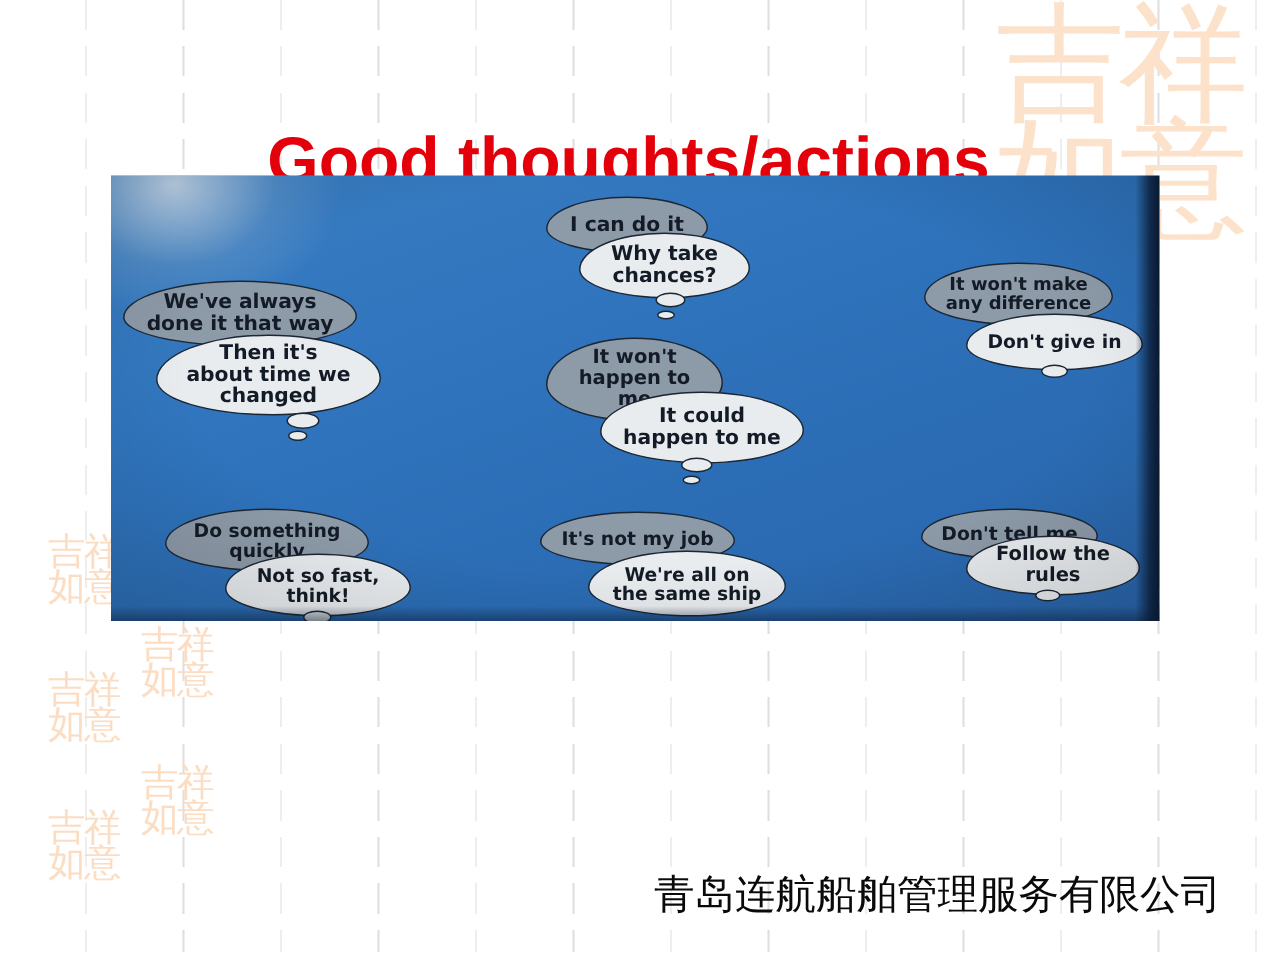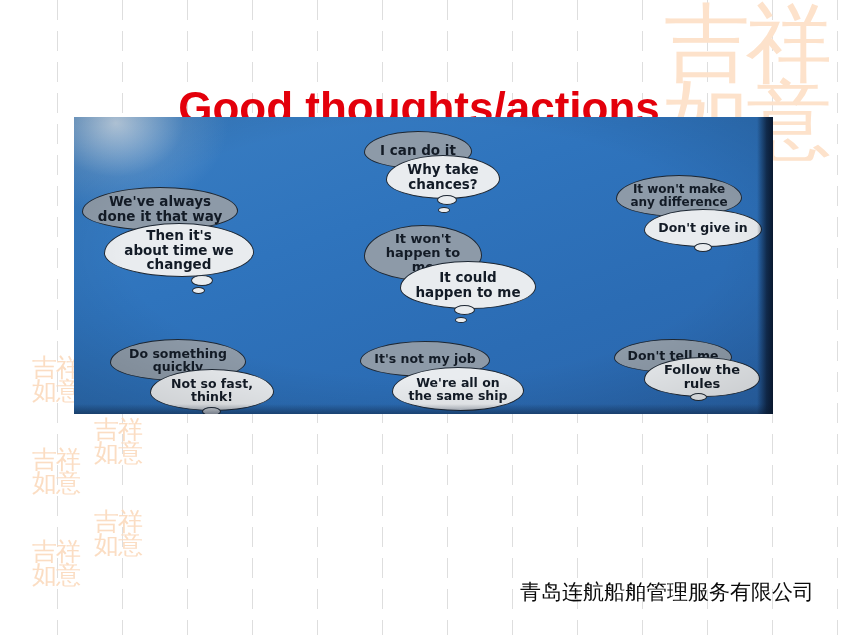--- a/index.html
+++ b/index.html
@@ -166,21 +166,21 @@
   }
 
   
   #footer-company {
     position: absolute;
     left: 0;
     top: 578px;
     width: 814px;
     text-align: right;
     color: #0a0a0a;
-    font-size: 21px;
+    font-size: 27px;
     font-family: "DejaVu Serif", serif;
   }
 </style>
 </head>
 <body>
 
 <div id="slide">
 
   <div id="grid-lines"></div>
 

